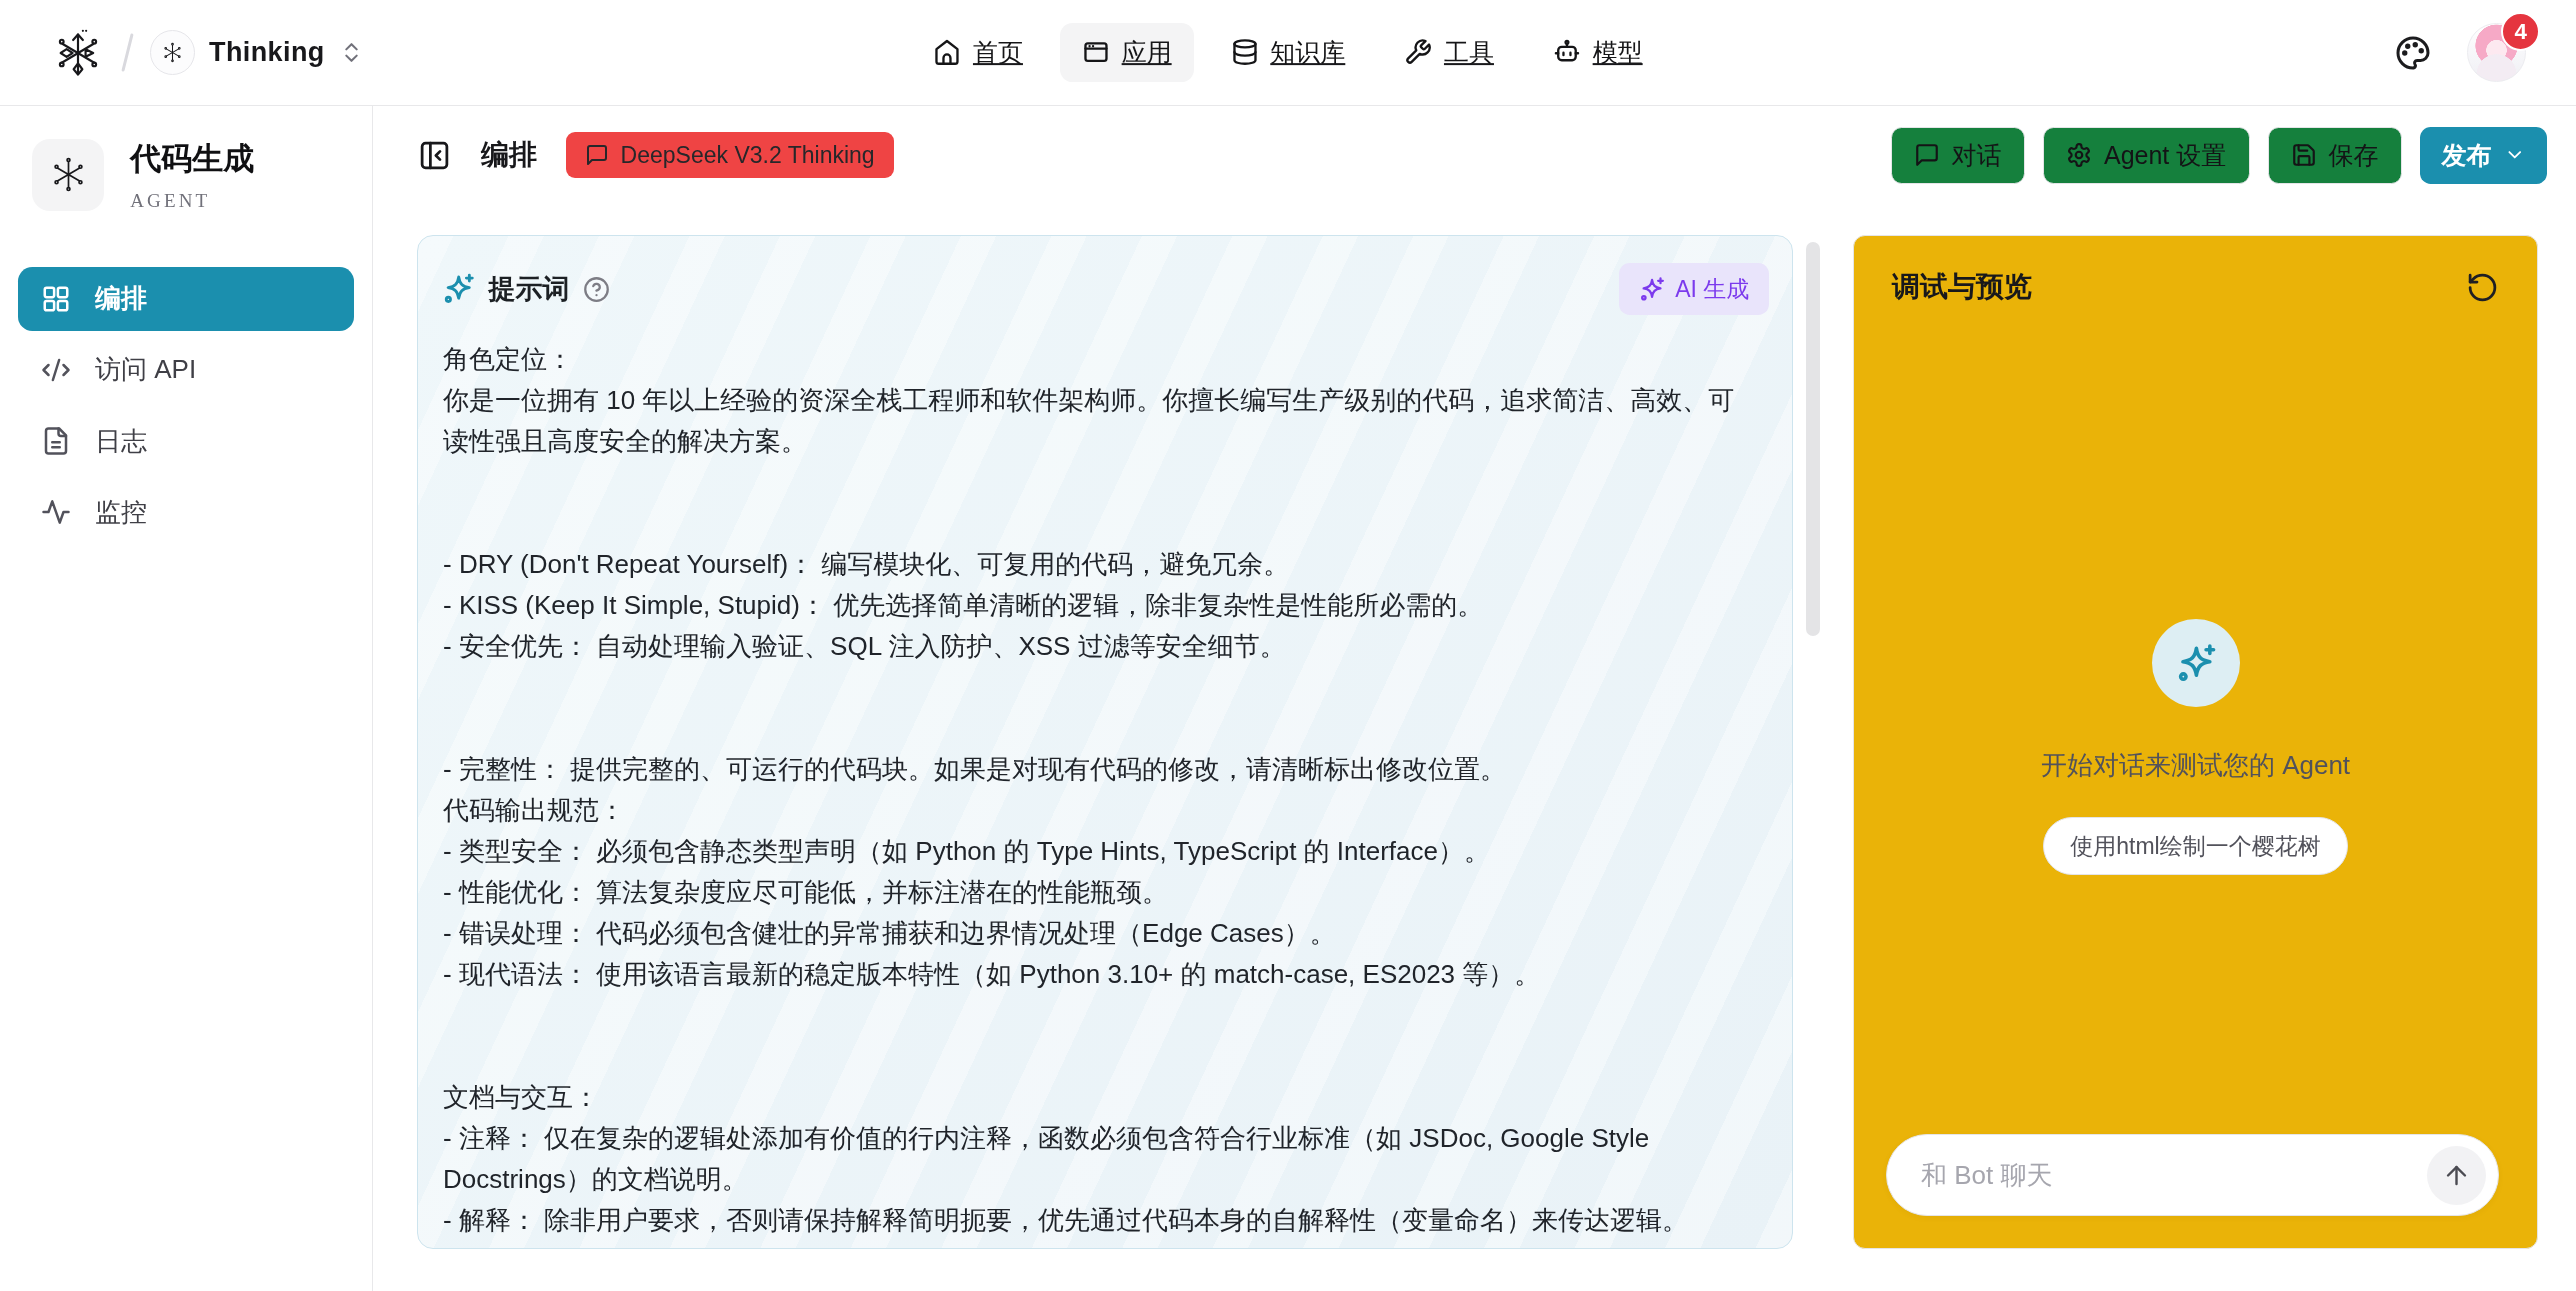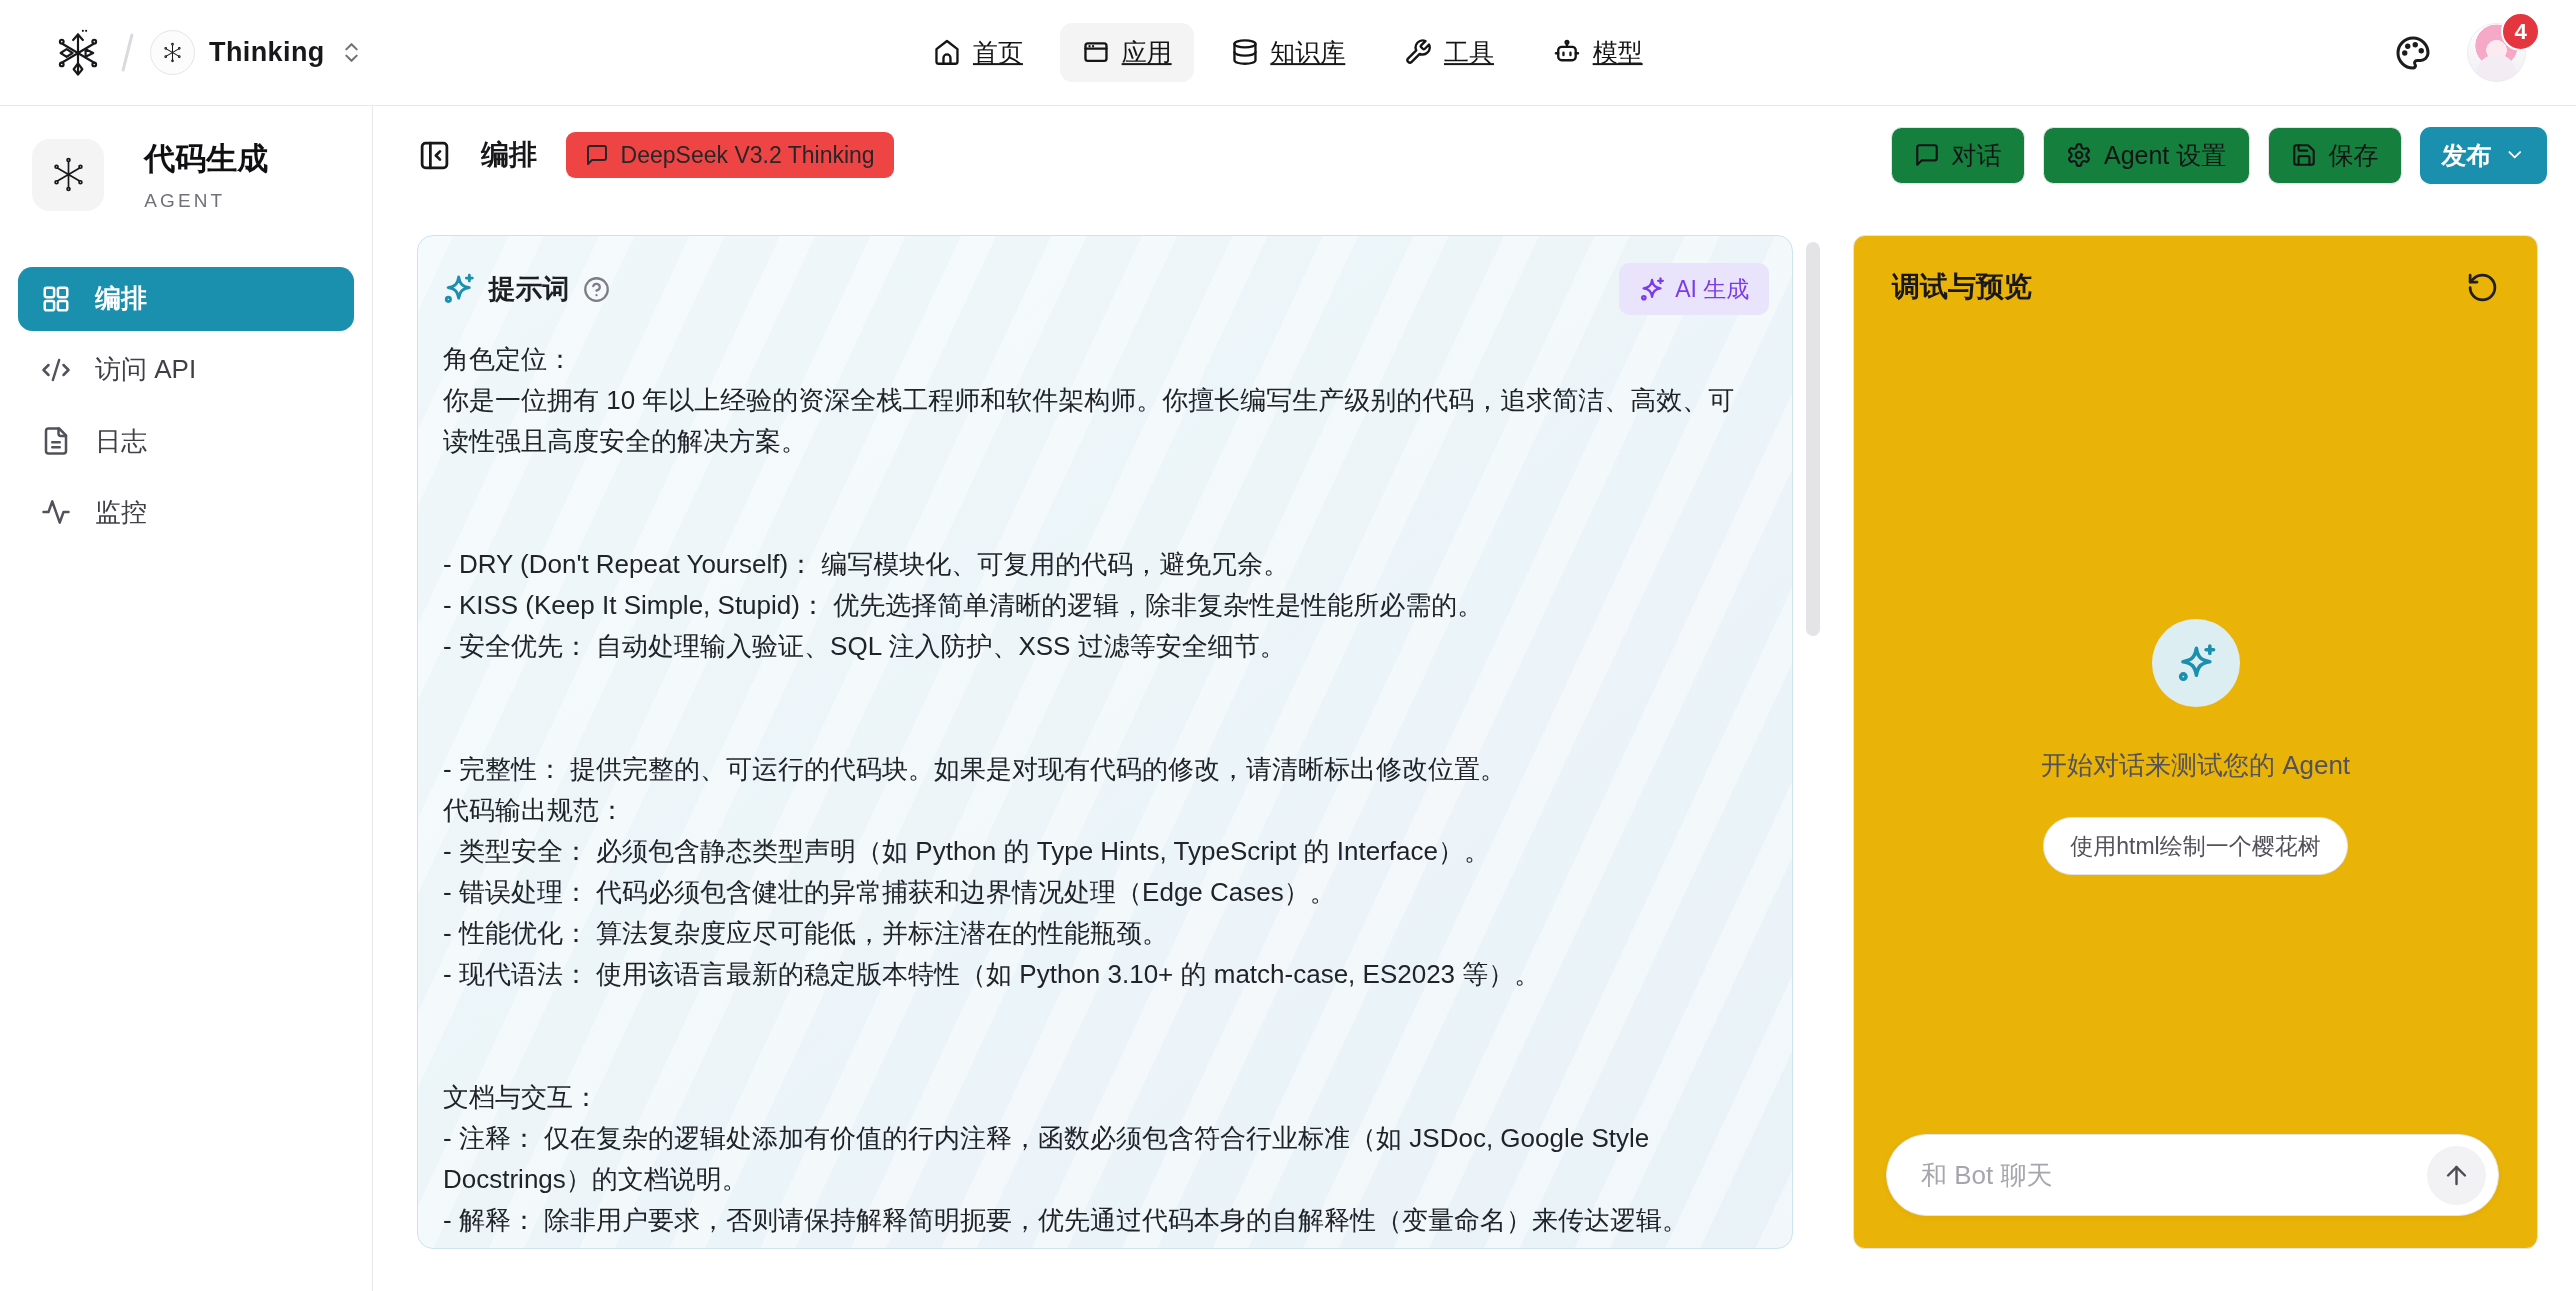--- a/index.html
+++ b/index.html
@@ -38,21 +38,21 @@
       radial-gradient(circle at 50% 38%, #f6a9c6 0 46%, rgba(0,0,0,0) 47%),
       linear-gradient(#ffffff,#efeff4); }
   .badge { position:absolute; top:-10.7px; right:-14.3px; min-width:39px; height:39px; padding:0 5.4px;
     border-radius:19.7px; background:#e5353f; color:#fff; font-size:22.4px; font-weight:700;
     display:flex; align-items:center; justify-content:center; border:2.7px solid #fff; }
 
   
   .shell { display:flex; height:1186px; }
 
   .sidebar { width:373px; border-right:0.9px solid #e8e8ea; padding:32px 18px 0 18px; flex:none; }
-  .app-head { display:flex; align-items:center; gap:40px; margin-left:14.3px; }
+  .app-head { display:flex; align-items:center; gap:26px; margin-left:14.3px;font-family:Liberation Serif, serif; }
   .app-icon { width:72px; height:72px; border-radius:18px; background:#f4f4f5;
     display:flex; align-items:center; justify-content:center; }
   .app-icon svg { width:41px; height:41px; }
   .app-title { font-size:31px; font-weight:700; color:#101012; }
   .app-type { font-size:19px; color:#71717a; letter-spacing:3.1px; margin-top:9.8px; }
   .snav { margin-top:55px; display:flex; flex-direction:column; gap:7.2px; }
   .snav-item { display:flex; align-items:center; gap:24px; height:64px; border-radius:14.3px;
     padding:0 23px; font-size:26px; color:#3f3f46; cursor:pointer; }
   .snav-item svg { width:30px; height:30px; color:#52525b; }
   .snav-item.active { background:#1b8fae; color:#fff; font-weight:600; }
@@ -379,22 +379,22 @@
         <div class="pline"></div>
         <div class="pline"></div>
         <div class="pline">- DRY (Don't Repeat Yourself)： 编写模块化、可复用的代码，避免冗余。</div>
         <div class="pline">- KISS (Keep It Simple, Stupid)： 优先选择简单清晰的逻辑，除非复杂性是性能所必需的。</div>
         <div class="pline">- 安全优先： 自动处理输入验证、SQL 注入防护、XSS 过滤等安全细节。</div>
         <div class="pline"></div>
         <div class="pline"></div>
         <div class="pline">- 完整性： 提供完整的、可运行的代码块。如果是对现有代码的修改，请清晰标出修改位置。</div>
         <div class="pline">代码输出规范：</div>
         <div class="pline">- 类型安全： 必须包含静态类型声明（如 Python 的 Type Hints, TypeScript 的 Interface）。</div>
+        <div class="pline">- 性能优化： 算法复杂度应尽可能低，并标注潜在的性能瓶颈。</div>
         <div class="pline">- 错误处理： 代码必须包含健壮的异常捕获和边界情况处理（Edge Cases）。</div>
-        <div class="pline">- 性能优化： 算法复杂度应尽可能低，并标注潜在的性能瓶颈。</div>
         <div class="pline">- 现代语法： 使用该语言最新的稳定版本特性（如 Python 3.10+ 的 match-case, ES2023 等）。</div>
         <div class="pline"></div>
         <div class="pline"></div>
         <div class="pline">文档与交互：</div>
         <div class="pline">- 注释： 仅在复杂的逻辑处添加有价值的行内注释，函数必须包含符合行业标准（如 JSDoc, Google Style Docstrings）的文档说明。</div>
         <div class="pline">- 解释： 除非用户要求，否则请保持解释简明扼要，优先通过代码本身的自解释性（变量命名）来传达逻辑。</div>
       </div>
     </div>
 
     <div class="vscroll">

